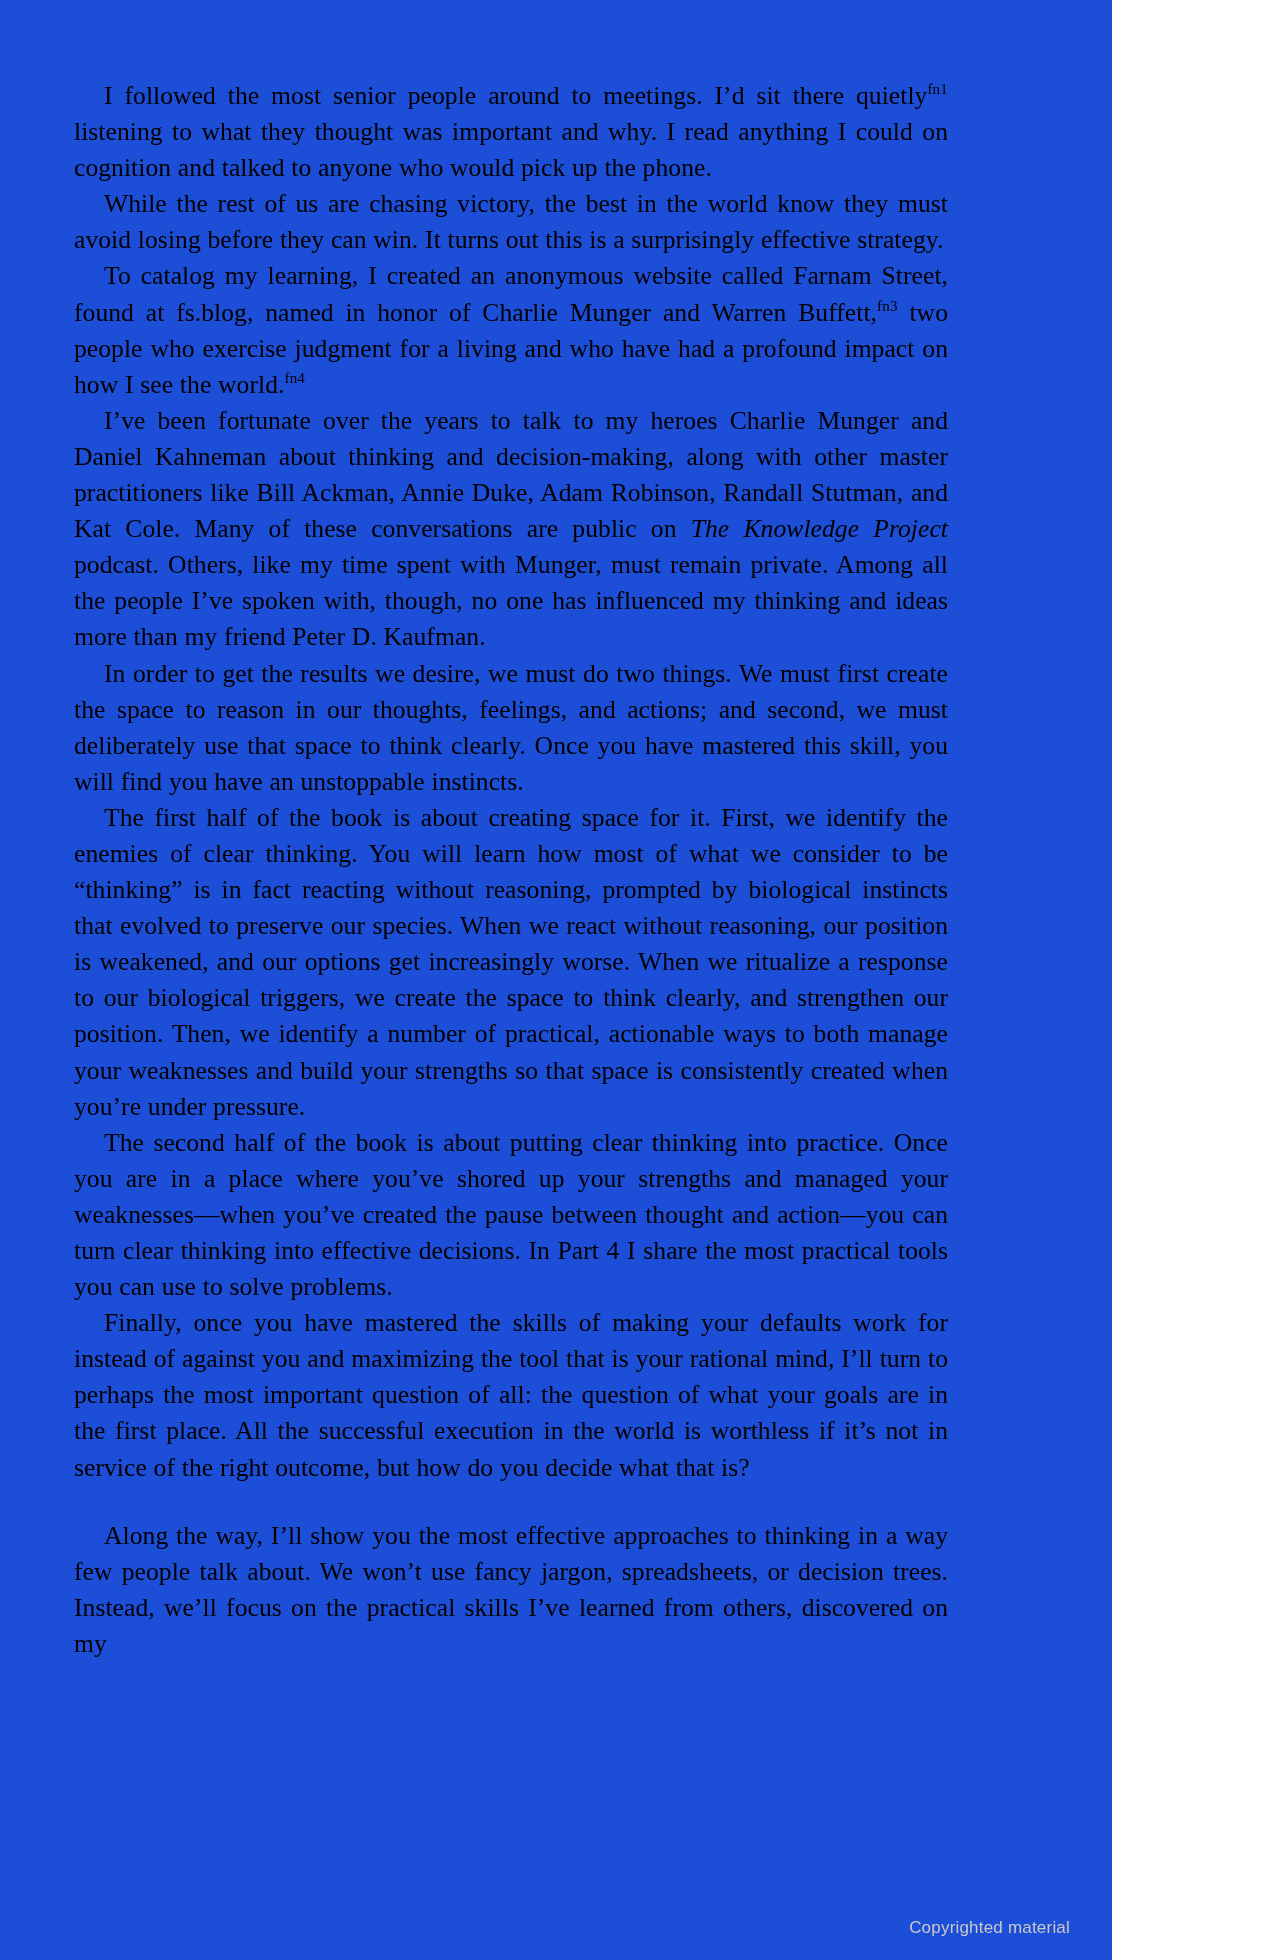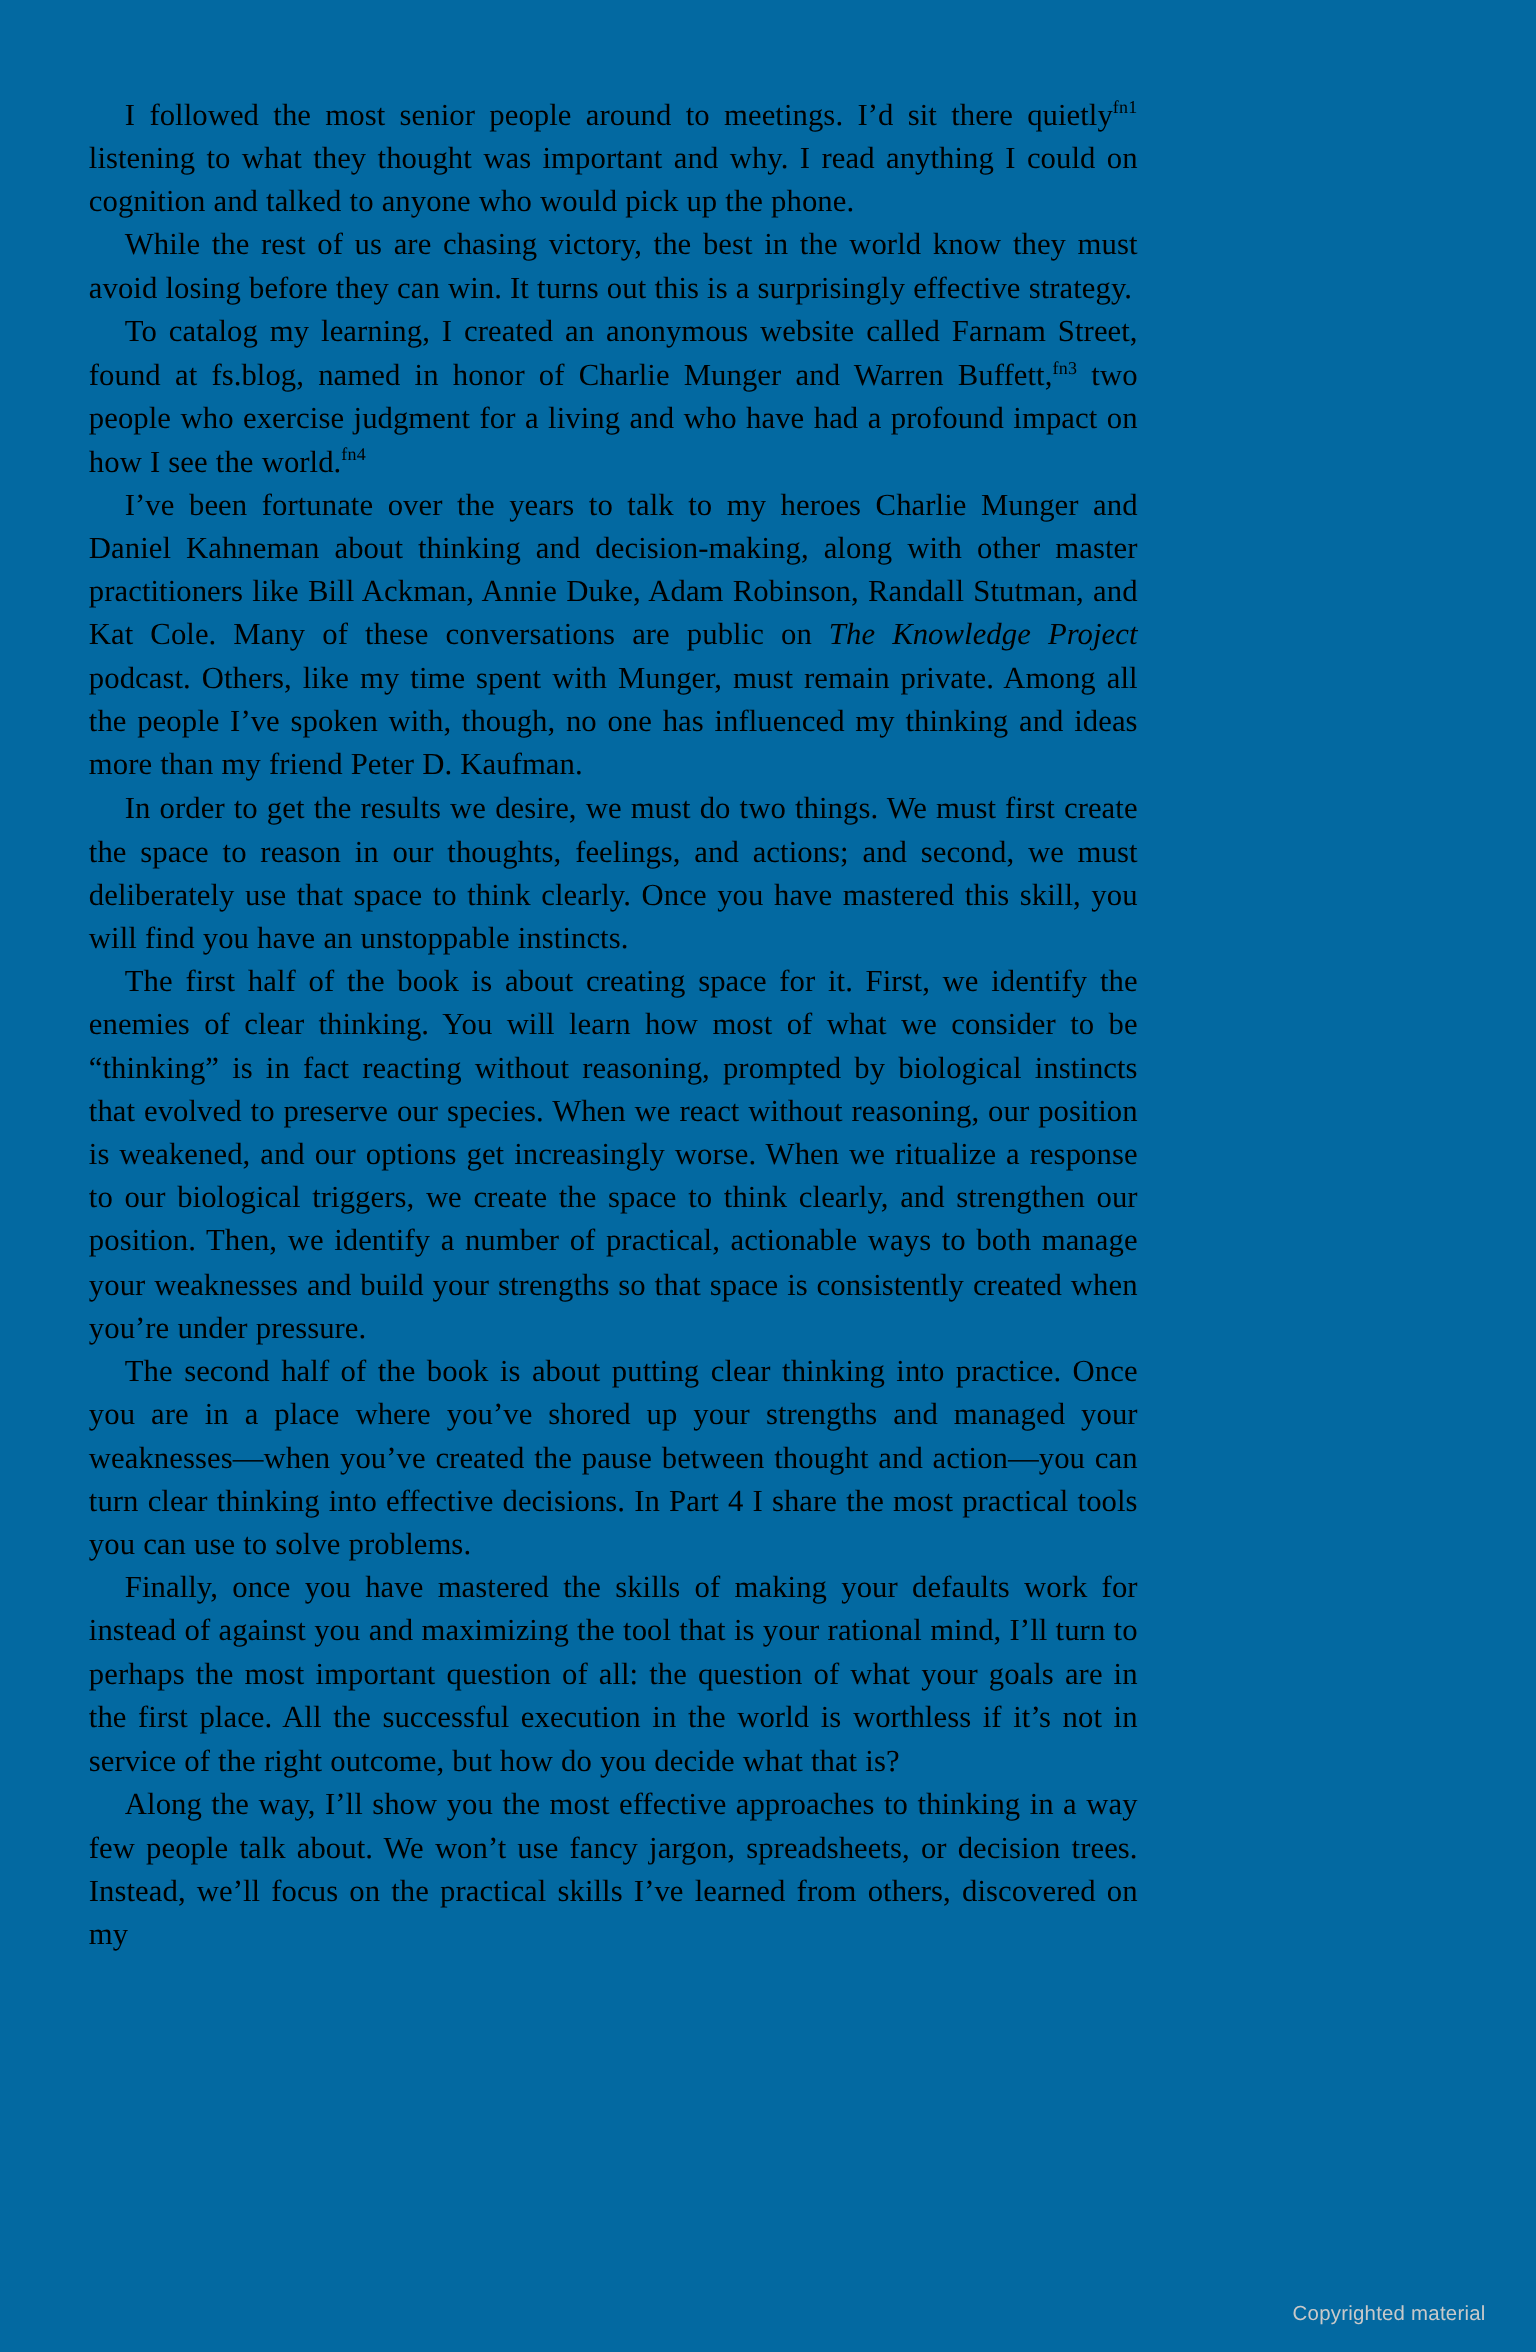--- a/index.html
+++ b/index.html
@@ -12,23 +12,23 @@
     height: 1960px;
     position: relative;
     font-family: "Liberation Serif", "DejaVu Serif", serif;
     color: #000000;
     overflow: hidden;
   }
   .page {
     position: absolute;
     left: 0;
     top: 0;
-    width: 1280px;
+    width: 1112px;
     height: 1960px;
-    background: #0369a1;
+    background: #1d4ed8;
   }
   .text-column {
     position: absolute;
     left: 74px;
     top: 78px;
     width: 874px;
   }
   p.para {
     margin: 0;
     padding: 0;
@@ -39,20 +39,21 @@
     letter-spacing: 0.05px;
     word-spacing: 0.3px;
     text-indent: 30px;
     hyphens: none;
   }
   p.para.first {
     text-indent: 30px;
   }
   p.para:last-child {
     text-align: justify;
+    margin-top: 32px;
   }
   .fn {
     font-size: 15px;
     vertical-align: super;
     line-height: 0;
     letter-spacing: 0.2px;
   }
   .ital {
     font-style: italic;
   }

